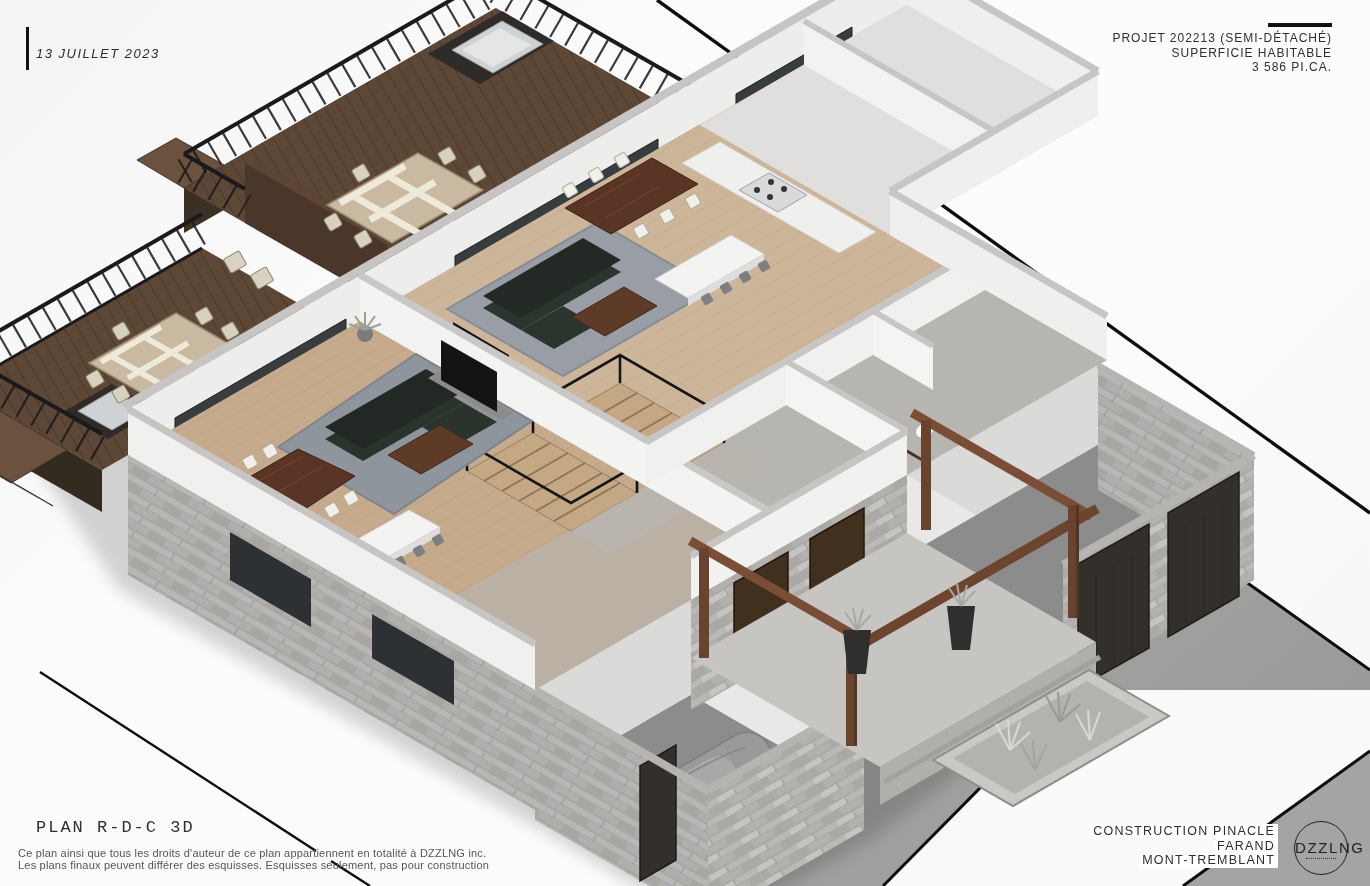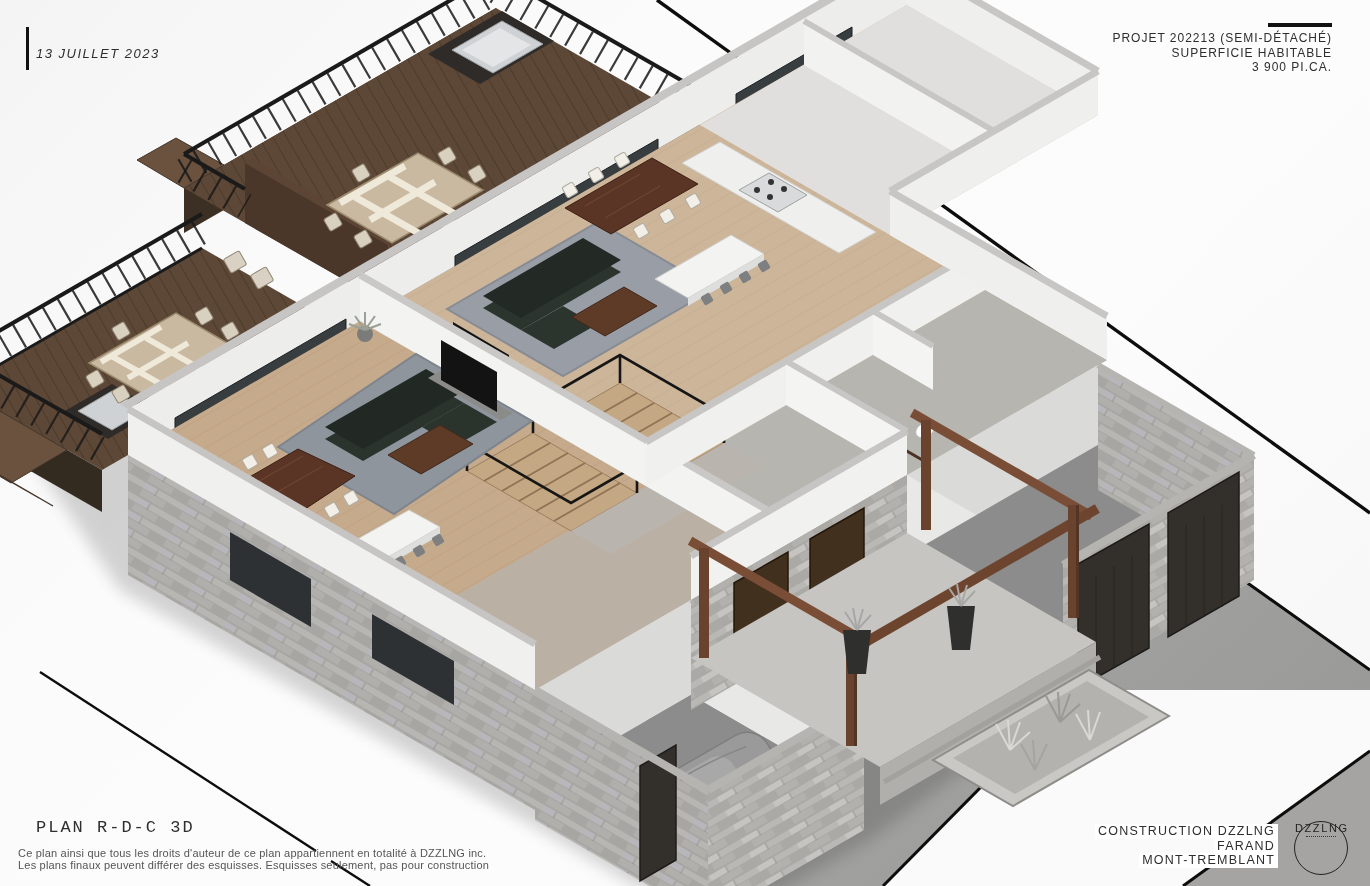--- a/index.html
+++ b/index.html
@@ -13,21 +13,21 @@
   #date-block{left:36px;top:46px;font-size:13px;letter-spacing:1.5px;font-style:italic;}
   #date-bar{position:absolute;left:26px;top:27px;width:3px;height:43px;background:#111;}
   #proj-block{right:38px;top:31px;text-align:right;font-size:12px;line-height:14.5px;letter-spacing:1px;}
   #proj-bar{position:absolute;right:38px;top:23px;width:64px;height:4px;background:#111;}
   #plan-title{left:36px;top:818px;font-size:17px;letter-spacing:2px;font-family:Liberation Mono, monospace;}
   #disclaimer{left:18px;top:848px;font-size:11px;line-height:11.5px;letter-spacing:.2px;color:#555;}
   #firm-block{right:92px;top:824px;text-align:right;font-size:12.5px;line-height:14.5px;letter-spacing:1.2px;}
   #firm-block span{background:#fff;padding:0 3px;display:inline-block;}
   #logo{position:absolute;left:1294px;top:821px;width:54px;height:54px;border:1.6px solid #222;
         border-radius:50%;text-align:center;box-sizing:border-box;}
-  #logo .t{font-size:11px;letter-spacing:1.6px;color:#222;font-weight:400;}
+  #logo .t{margin-top:17px;font-size:15px;letter-spacing:1.6px;color:#222;font-weight:400;}
   #logo .s{margin:2px auto 0;width:30px;border-top:1px dotted #3a3a3a;height:0;}
 </style>
 </head>
 <body>
 
 <div id="sheet">
 
 <svg id="scene" width="1370" height="886" viewBox="0 0 1370 886">
   <defs>
     <pattern id="stone1" width="46" height="16" patternUnits="userSpaceOnUse" patternTransform="rotate(30)">
@@ -402,31 +402,31 @@
   </g>
 </svg>
 
 <div id="date-bar"></div>
 <div id="date-block" class="anno">13 JUILLET 2023</div>
 
 <div id="proj-bar"></div>
 <div id="proj-block" class="anno">
   <div>PROJET 202213 (SEMI-DÉTACHÉ)</div>
   <div>SUPERFICIE HABITABLE</div>
-  <div>3 900 PI.CA.</div>
+  <div>3 586 PI.CA.</div>
 </div>
 
 <div id="plan-title" class="anno">PLAN R-D-C 3D</div>
 <div id="disclaimer" class="anno">
   <div>Ce plan ainsi que tous les droits d'auteur de ce plan appartiennent en totalité à DZZLNG inc.</div>
   <div>Les plans finaux peuvent différer des esquisses. Esquisses seulement, pas pour construction</div>
 </div>
 
 <div id="firm-block" class="anno">
-  <div><span>CONSTRUCTION DZZLNG</span></div>
+  <div><span>CONSTRUCTION PINACLE</span></div>
   <div><span>FARAND</span></div>
   <div><span>MONT-TREMBLANT</span></div>
 </div>
 
 <div id="logo">
   <div class="t">DZZLNG</div>
   <div class="s"></div>
 </div>
 
 </div>

